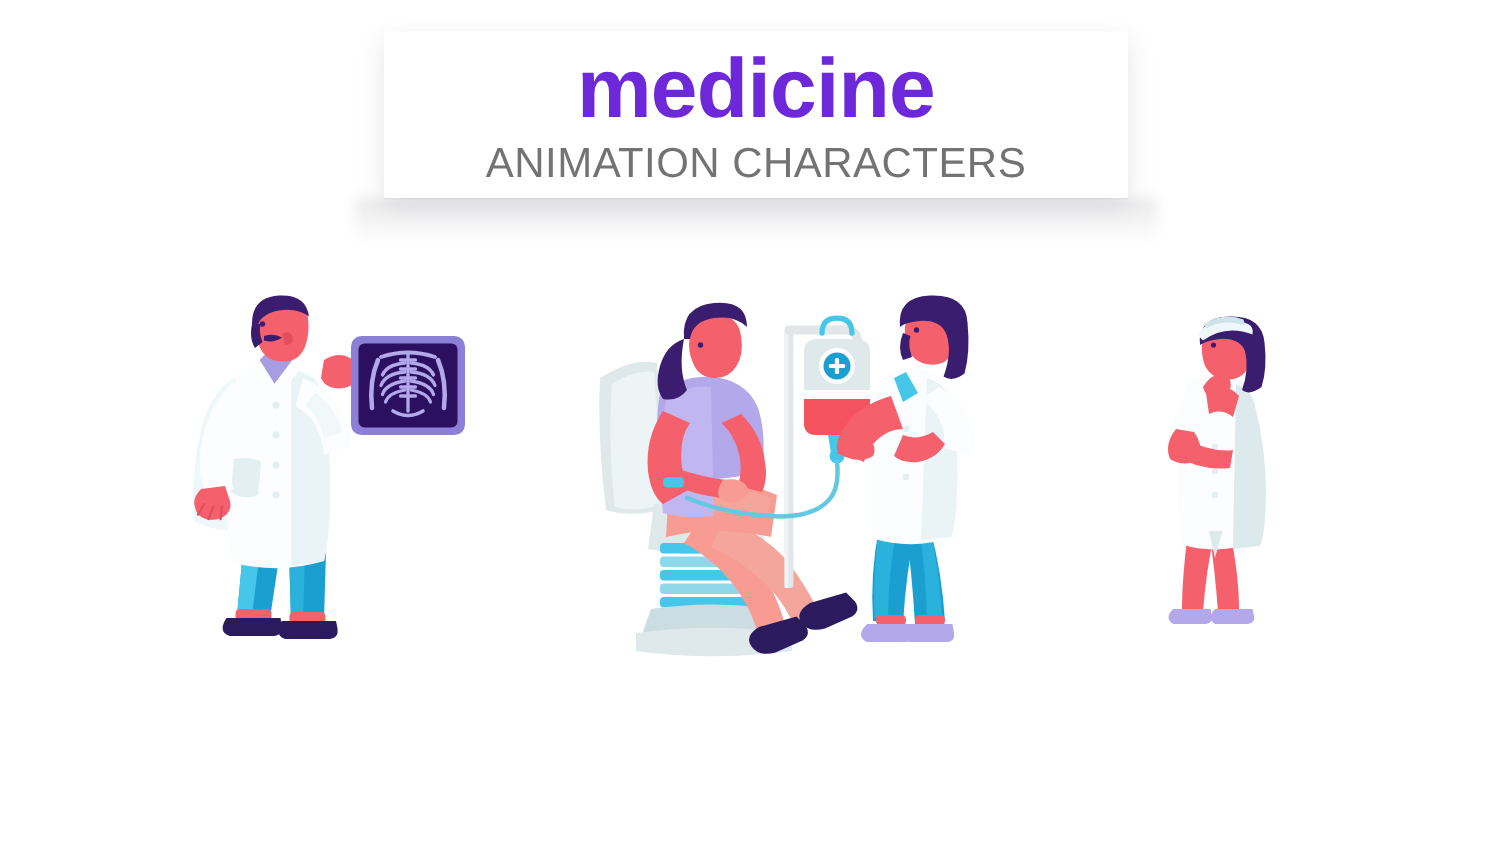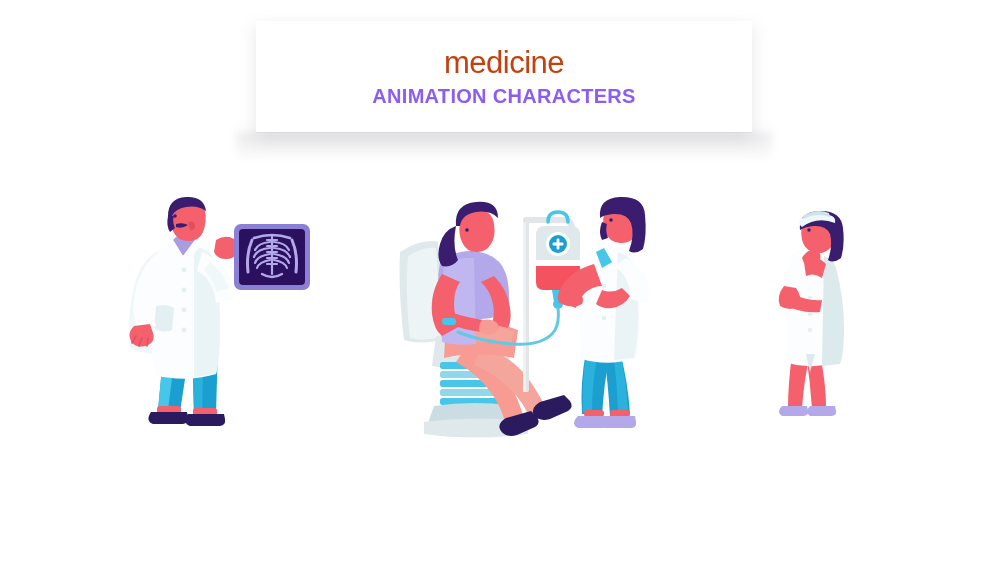--- a/index.html
+++ b/index.html
@@ -14,25 +14,25 @@
 
   
   .title-card{
     position:absolute;left:256px;top:21px;width:496px;height:111px;
     background:#ffffff;
     box-shadow:0 6px 16px rgba(140,140,150,.22), 0 1px 0 rgba(0,0,0,.05);
     display:flex;flex-direction:column;align-items:center;justify-content:center;
     z-index:5;
   }
   .title-main{
-    font-size:31px;font-weight:normal;color:#c2410c;letter-spacing:-0.5px;
+    font-size:56px;font-weight:bold;color:#6d28d9;letter-spacing:-0.5px;
     line-height:1;margin:0 0 8px 0;
   }
   .title-sub{
-    font-size:20px;font-weight:bold;color:#8b5cf6;letter-spacing:.3px;
+    font-size:28px;font-weight:normal;color:#737373;letter-spacing:.3px;
     line-height:1;margin:0;
   }
   .card-shade{
     position:absolute;left:236px;top:132px;width:536px;height:30px;
     background:linear-gradient(180deg,rgba(150,150,158,.20),rgba(255,255,255,0));
     filter:blur(4px);z-index:1;pointer-events:none;
   }
 
   
   .scene{position:absolute;}

